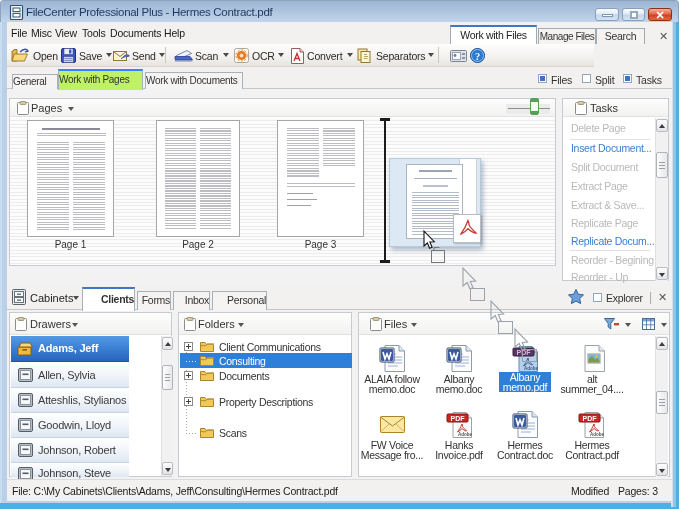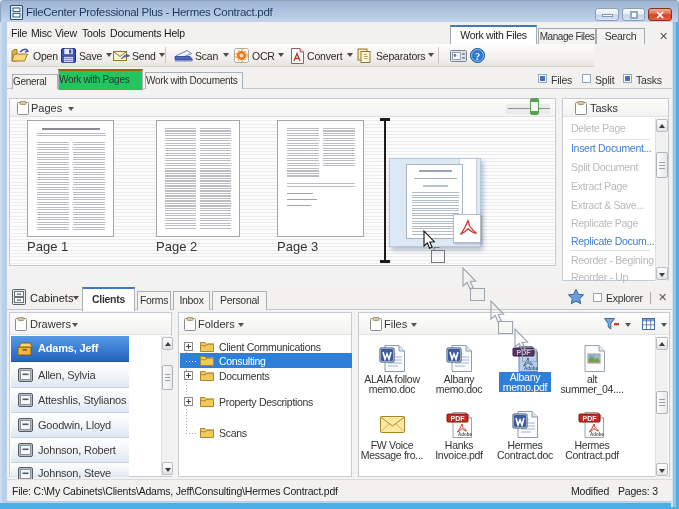--- a/index.html
+++ b/index.html
@@ -24,50 +24,50 @@
 .ttab{position:absolute;font-size:10.5px;letter-spacing:-0.3px;white-space:nowrap;overflow:hidden;color:#333;background:#f4f3f2;border:1px solid #a0aab4;border-bottom:none;text-align:center}
 .ttab.active{background:#fff;border-top:2px solid #3c78c3;color:#222}
 
 #toolbar{position:absolute;left:0;top:22px;width:587px;height:23px;background:linear-gradient(180deg,#fdfdfc 0%,#f3f1ef 60%,#e7e4e0 100%);border-bottom:1px solid #d7d3cd}
 .tbtext{position:absolute;top:6px;font-size:10.5px;letter-spacing:-0.2px;color:#2e2a26}
 .tbarrow{position:absolute;top:9px;width:0;height:0;border-left:3px solid transparent;border-right:3px solid transparent;border-top:4px solid #4d4a46}
 .tbsep{position:absolute;top:3px;width:1px;height:16px;background:#c9c5bf}
 
 #subtabs{position:absolute;left:0;top:45px;width:665px;height:22px;background:#f2f1f0;border-bottom:1px solid #c6c6c6}
 .stab{position:absolute;font-size:10px;letter-spacing:-0.3px;white-space:nowrap;overflow:hidden;color:#333;background:#f5f4f3;border:1px solid #a8b0b8;border-bottom:none;z-index:2}
-.stab.active{background:#22c55e;border-top:2px solid #a16207}
+.stab.active{background:#bef264;border-top:2px solid #3b82f6}
 .cklabel{position:absolute;top:7px;font-size:10.5px;letter-spacing:-0.2px;color:#333}
 .ckbox{position:absolute;top:7px;width:9px;height:9px;border:1px solid #93a6bc;background:#fff}
 .ckbox.on{background:#fff}
 .ckbox.on i{position:absolute;left:1px;top:1px;width:5px;height:5px;background:#4272b8;display:block}
 
 #page{position:absolute;left:0;top:67px;width:665px;height:412px;background:#f2f2f2}
 
 .panel{position:absolute;background:#fff;border:1px solid #c6cbd2}
 .phead{position:absolute;left:0;top:0;width:100%;height:18px;background:linear-gradient(180deg,#fdfdfc,#f2f2f1);border-bottom:1px solid #e2e2e2}
 .phead .ptitle{position:absolute;left:21px;top:3px;font-size:11px;color:#333}
 .parrow{position:absolute;top:8px;width:0;height:0;border-left:3px solid transparent;border-right:3px solid transparent;border-top:4px solid #555}
 
 #pagesbody{position:absolute;left:0;top:19px;width:545px;height:147px;background:repeating-linear-gradient(180deg,#fcfcfd 0px,#fcfcfd 2.4px,#ececef 2.4px,#ececef 3.4px)}
 .thumb{position:absolute;background:#fff;border:1px solid #a6a6a6}
-.plabel{position:absolute;font-size:13px;color:#333;text-align:left}
+.plabel{position:absolute;font-size:10px;color:#333;text-align:center}
 
 .sb{position:absolute;background:#f1f1f1;border-left:1px solid #e0e0e0}
 .sbbtn{position:absolute;left:0;width:100%;height:13px;background:linear-gradient(180deg,#fefefe,#e3e3e6);border:1px solid #b9bcc2;border-radius:2px}
 .sbthumb{position:absolute;left:0;width:100%;background:linear-gradient(90deg,#fdfdfd,#e8e8ea);border:1px solid #b0b3ba;border-radius:2px}
 .tri-up{position:absolute;left:50%;top:4px;margin-left:-3px;width:0;height:0;border-left:3px solid transparent;border-right:3px solid transparent;border-bottom:4px solid #3c3c3c}
 .tri-dn{position:absolute;left:50%;top:5px;margin-left:-3px;width:0;height:0;border-left:3px solid transparent;border-right:3px solid transparent;border-top:4px solid #3c3c3c}
 .grip{position:absolute;left:2px;right:2px;top:50%;height:1px;background:#9aa0a8}
 
 .titem{position:absolute;left:8px;font-size:10.5px;letter-spacing:-0.3px;white-space:nowrap;color:#b9b9b9}
 .titem.link{color:#3e7ecf}
 .tsep{position:absolute;left:7px;width:80px;height:1px;background:#dde1e6}
 
 #cabrow{position:absolute;left:0;top:196px;width:665px;height:25px;background:#f2f1f0;border-bottom:1px solid #c6c6c6}
-.ctab{position:absolute;font-size:10.5px;letter-spacing:-0.3px;white-space:nowrap;overflow:hidden;color:#333;background:#f5f4f3;border:1px solid #a8b0b8;border-bottom:none;text-align:center;z-index:2}
+.ctab{position:absolute;font-size:10.5px;letter-spacing:-0.3px;white-space:nowrap;overflow:hidden;color:#333;background:#f5f4f3;border:1px solid #a8b0b8;border-bottom:none;text-align:right;z-index:2}
 .ctab.active{background:#fff;border-top:2px solid #3c78c3;font-weight:bold}
 
 .bhead{position:absolute;left:0;top:0;width:100%;height:22px;background:linear-gradient(180deg,#fdfdfc,#f2f2f1);border-bottom:1px solid #e2e2e2}
 .drow{position:absolute;left:1px;width:118px;height:25px;background:linear-gradient(180deg,#ffffff 0%,#f0f4f9 55%,#dde7f3 100%);border-bottom:1px solid #c6d3e3}
 .drow .dtext{position:absolute;left:27px;top:6px;font-size:11px;letter-spacing:-0.2px;color:#3a3a3a}
 .drow.sel{background:linear-gradient(180deg,#559ae6 0%,#3a7fd4 50%,#2765bd 100%);border-bottom:1px solid #1d55a8}
 .drow.sel .dtext{color:#fff;font-weight:bold}
 
 .trow{position:absolute;left:2px;width:170px;height:14px;font-size:10.5px;letter-spacing:-0.3px;white-space:nowrap;color:#333}
 .plus{position:absolute;width:9px;height:9px;border:1px solid #8a8a8a;background:#fff}

